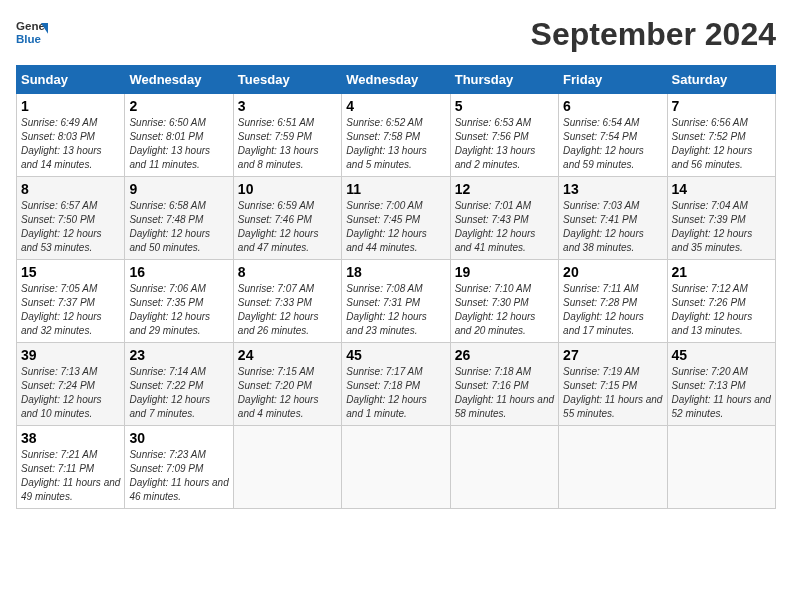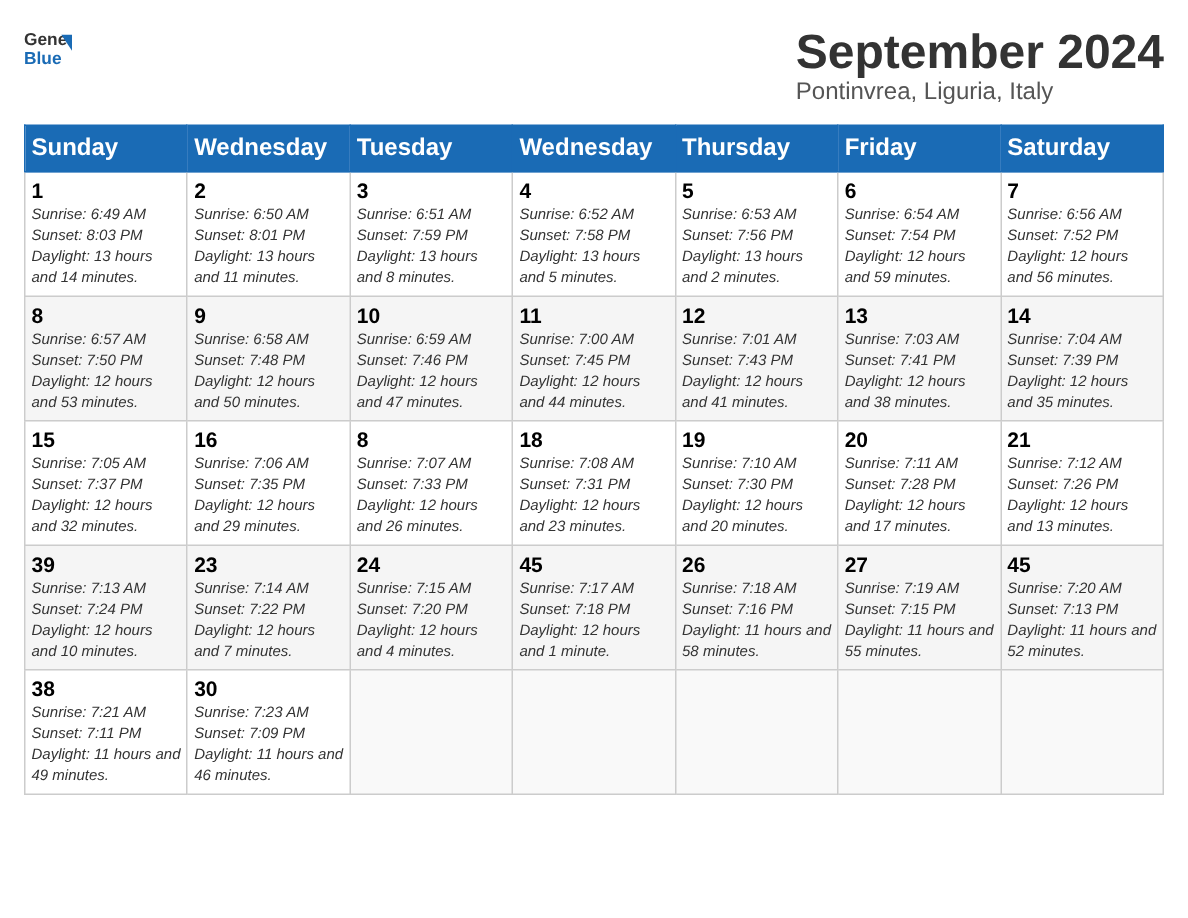--- a/index.html
+++ b/index.html
@@ -19,42 +19,42 @@
     .logo {
       display: flex;
       align-items: center;
       gap: 4px;
     }
     .logo-icon {
       width: 32px;
       height: 32px;
     }
     .title-block {
-      text-align: left;
+      text-align: center;
     }
     .month-title {
       font-size: 32px;
       font-weight: bold;
       color: #333;
     }
     .location-title {
       font-size: 16px;
       color: #555;
     }
     table {
       width: 100%;
       border-collapse: collapse;
       font-size: 11px;
     }
     thead tr th {
       background-color: #1a6bb5;
       color: #fff;
       padding: 6px 4px;
       text-align: left;
-      font-size: 16px;
+      font-size: 13px;
       border: 1px solid #1a6bb5;
     }
     tbody tr td {
       vertical-align: top;
       padding: 4px;
       border: 1px solid #ccc;
       min-width: 100px;
       height: 80px;
       background: #fff;
     }
@@ -83,21 +83,20 @@
 <div class="header-section">
   <div class="logo">
     <svg class="logo-icon" viewBox="0 0 36 36">
       <text x="0" y="16" font-size="13" font-weight="bold" fill="#333">General</text>
       <text x="0" y="30" font-size="13" font-weight="bold" fill="#1a6bb5">Blue</text>
       <polygon points="28,8 36,8 36,20" fill="#1a6bb5"></polygon>
     </svg>
   </div>
   <div class="title-block">
     <div class="month-title">September 2024</div>
-    <div class="location-title">Pontinvrea, Liguria, Italy</div>
   </div>
 </div>
 
 <table>
   <thead>
     <tr>
     <th>Sunday</th>
         <th>Wednesday</th>
         <th>Tuesday</th>
         <th>Wednesday</th>

